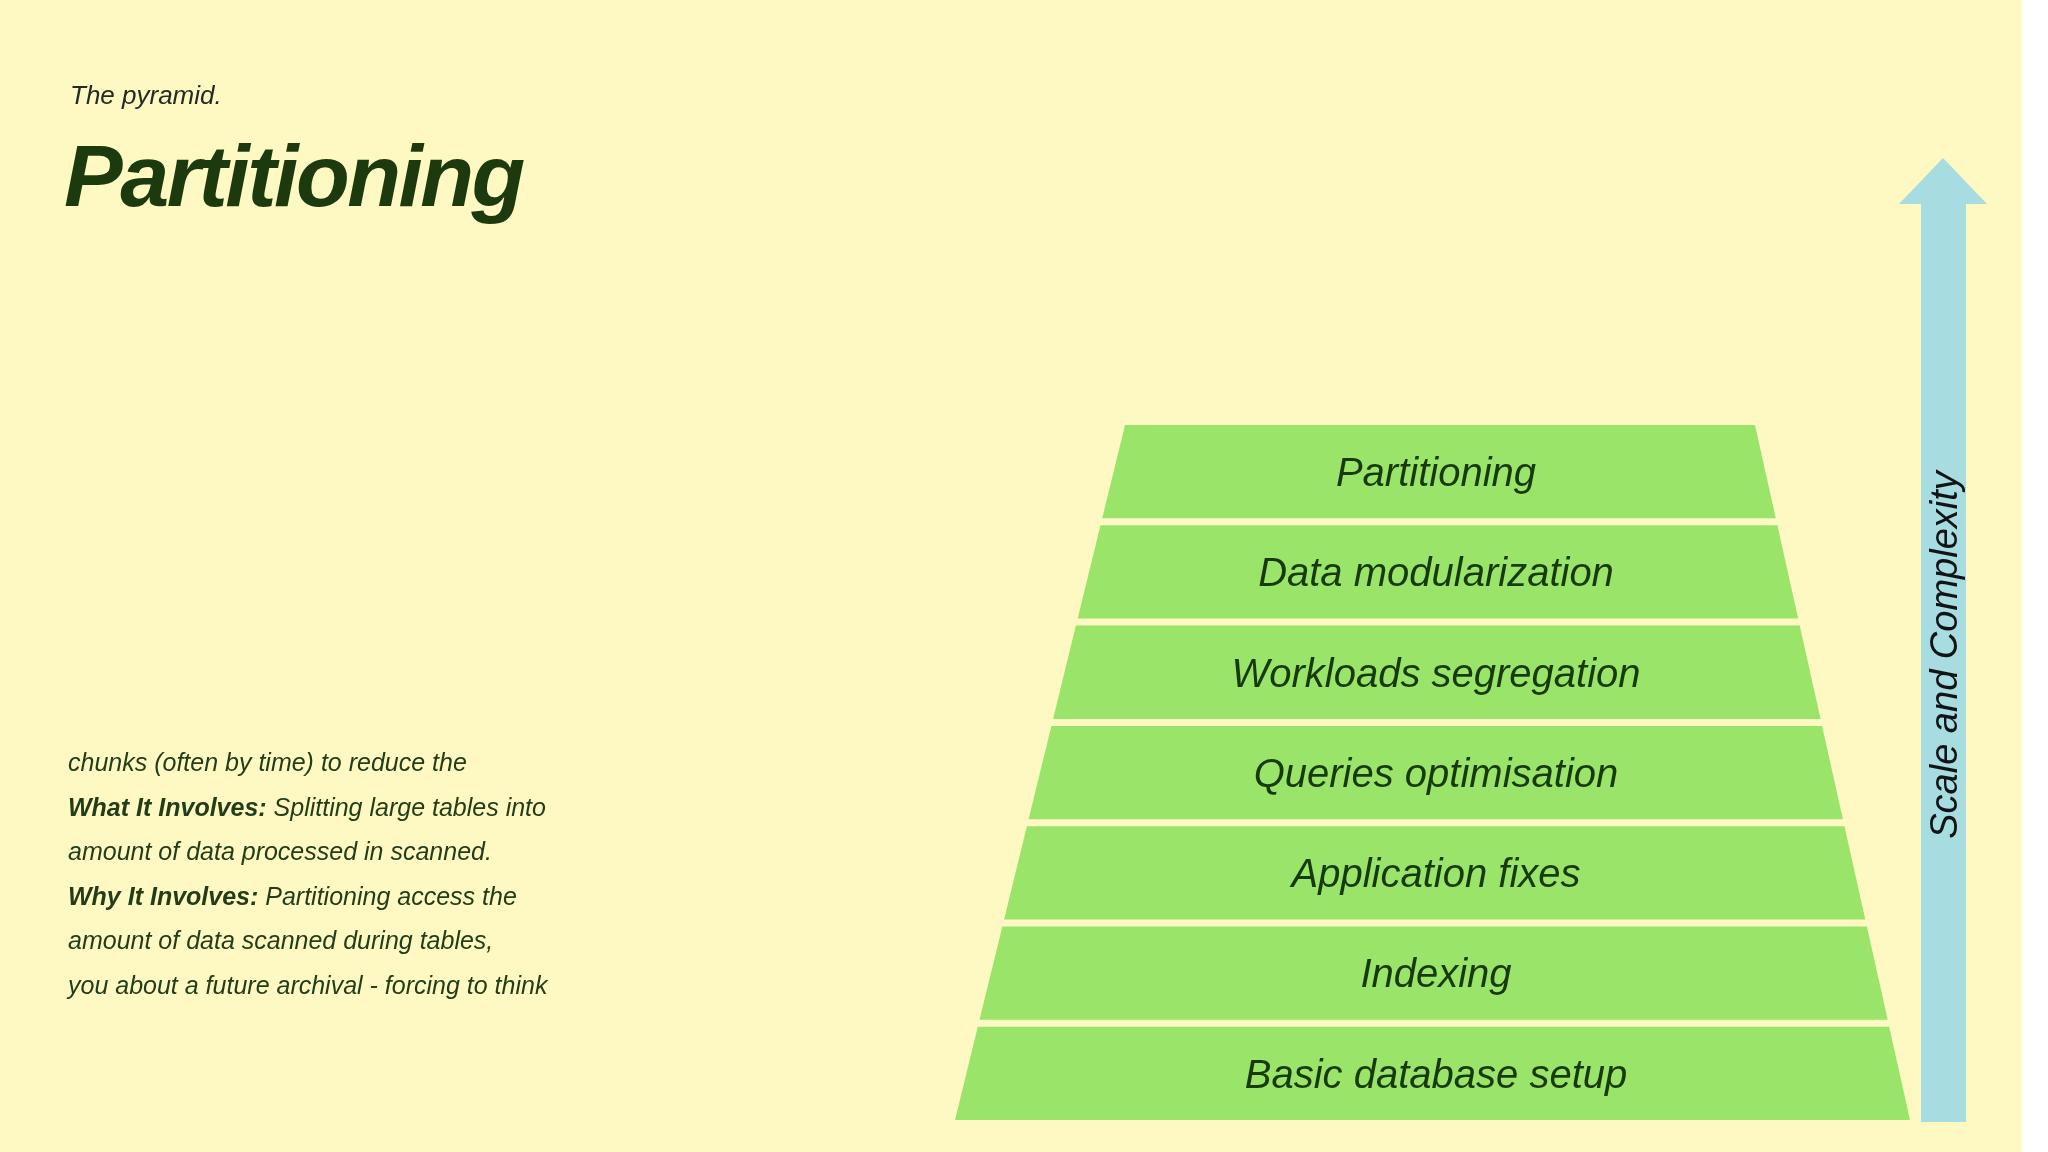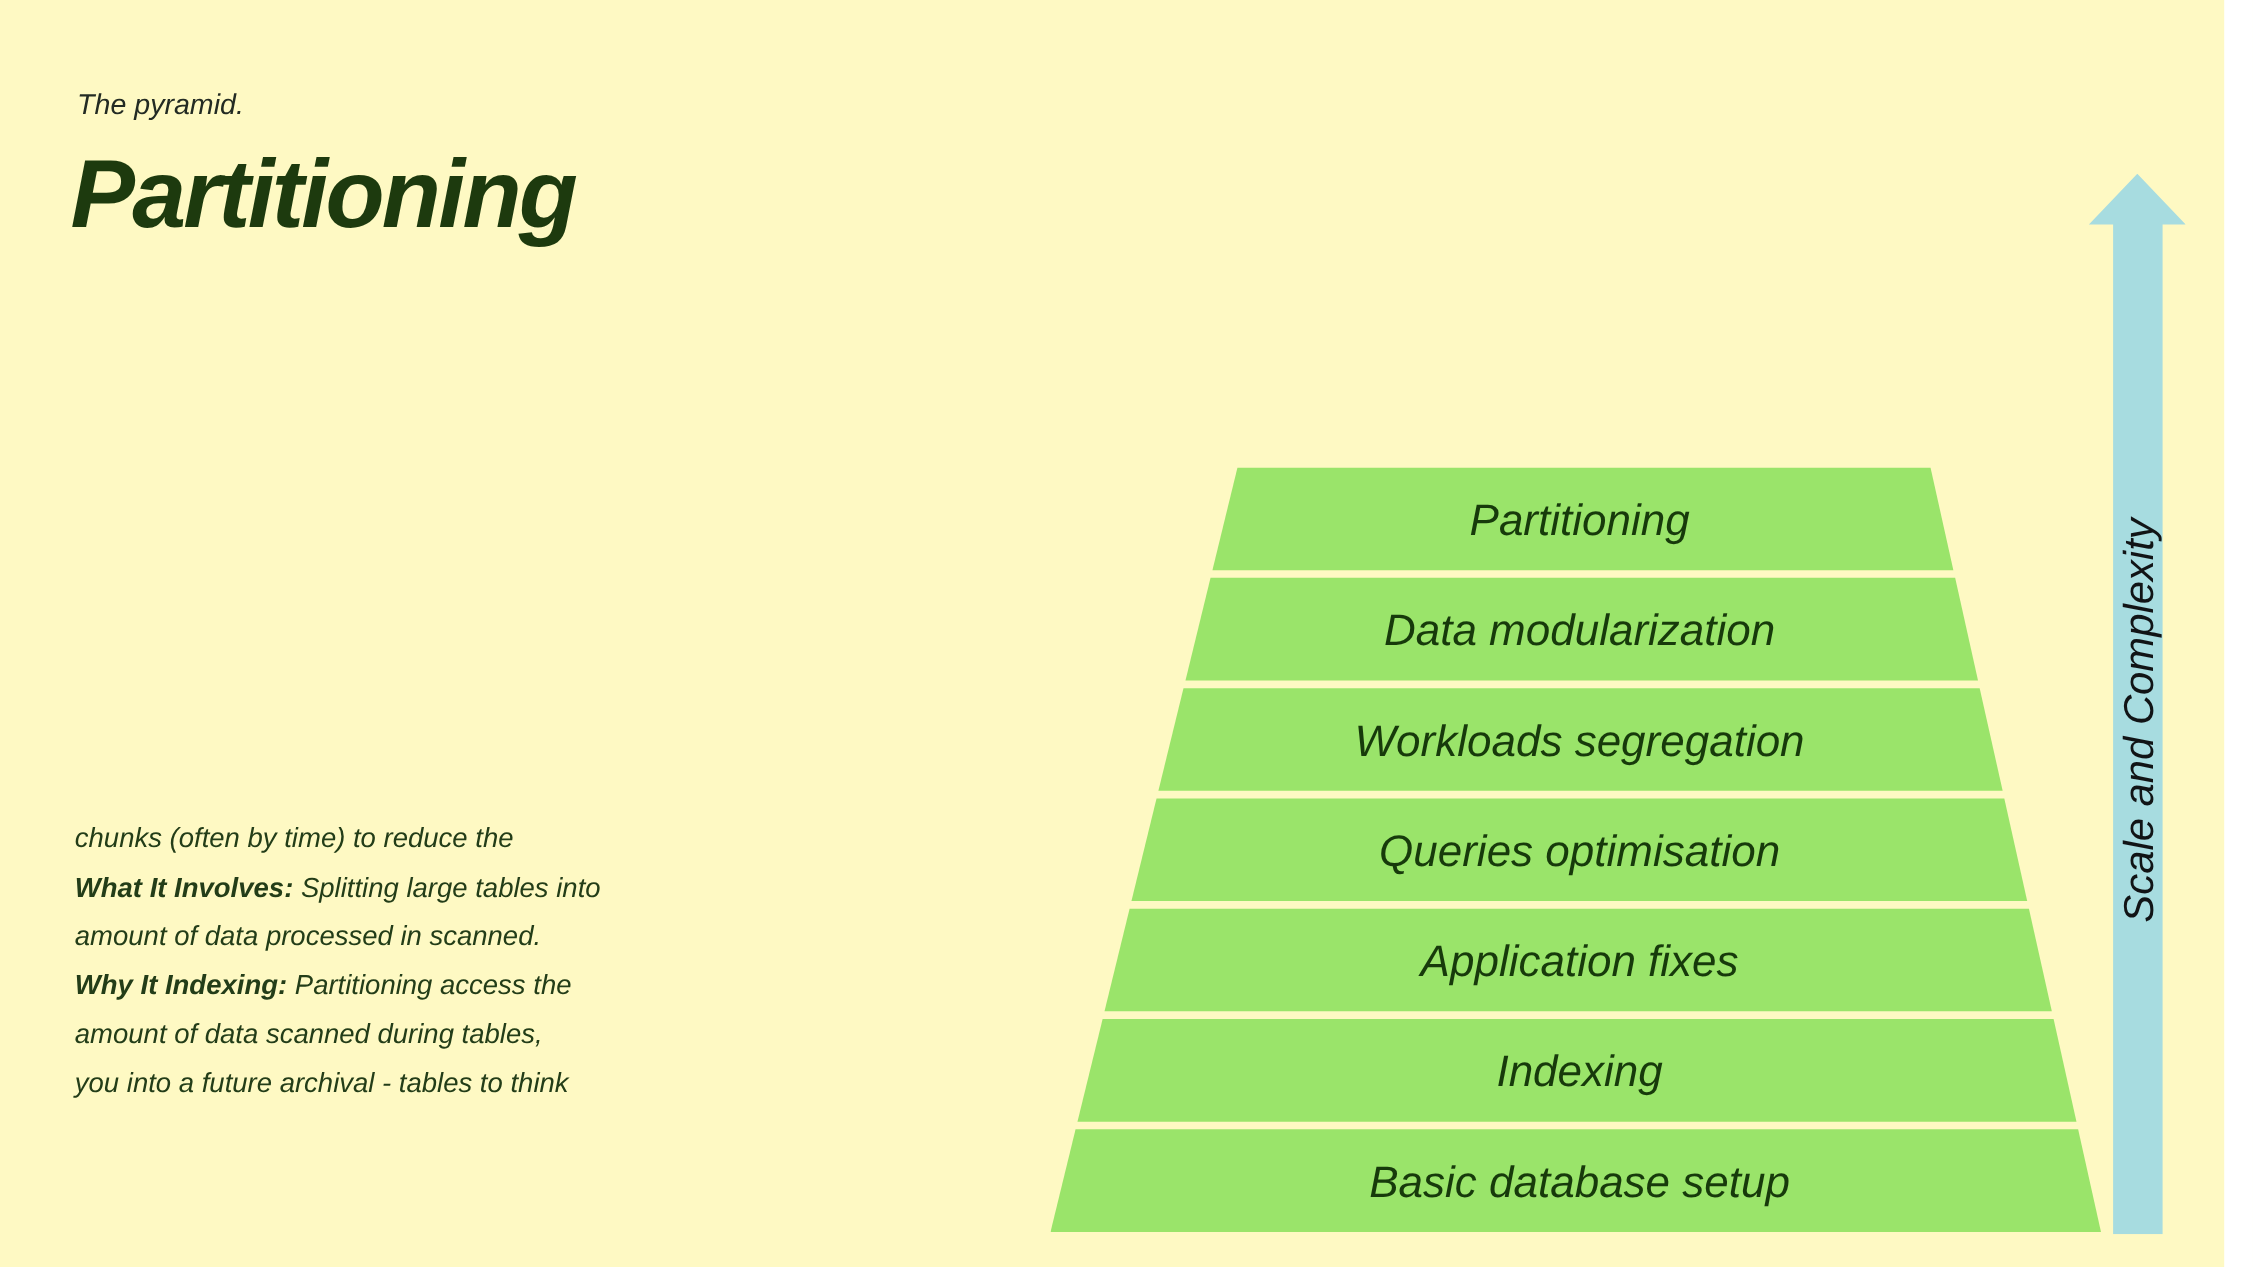--- a/index.html
+++ b/index.html
@@ -71,23 +71,23 @@
 
 <div class="slide">
 
   <div class="kicker">The pyramid.</div>
   <h1 class="title" style="margin:0">Partitioning</h1>
 
   <div class="body-text">
     <div class="line"><span>chunks (often by time) to reduce the</span></div>
     <div class="line"><span class="b">What It Involves:</span><span> Splitting large tables into</span></div>
     <div class="line"><span>amount of data processed in scanned.</span></div>
-    <div class="line"><span class="b">Why It Indexing:</span><span> Partitioning access the</span></div>
+    <div class="line"><span class="b">Why It Involves:</span><span> Partitioning access the</span></div>
     <div class="line"><span>amount of data scanned during tables,</span></div>
-    <div class="line"><span>you into a future archival - tables to think</span></div>
+    <div class="line"><span>you about a future archival - forcing to think</span></div>
   </div>
 
   <svg class="pyramid-svg" viewBox="0 0 955 695">
     <polygon points="170,0 800,0 820.8,93.3 147.2,93.3" fill="#9ae46a"></polygon>
     <polygon points="145.5,100.3 822.4,100.3 843.2,193.6 122.7,193.6" fill="#9ae46a"></polygon>
     <polygon points="120.9,200.6 844.7,200.6 865.6,293.9 98.1,293.9" fill="#9ae46a"></polygon>
     <polygon points="96.4,300.9 867.1,300.9 887.9,394.2 73.6,394.2" fill="#9ae46a"></polygon>
     <polygon points="71.9,401.2 889.5,401.2 910.3,494.4 49.1,494.4" fill="#9ae46a"></polygon>
     <polygon points="47.4,501.4 911.9,501.4 932.7,594.7 24.5,594.7" fill="#9ae46a"></polygon>
     <polygon points="22.8,601.7 934.2,601.7 955,695 0,695" fill="#9ae46a"></polygon>

